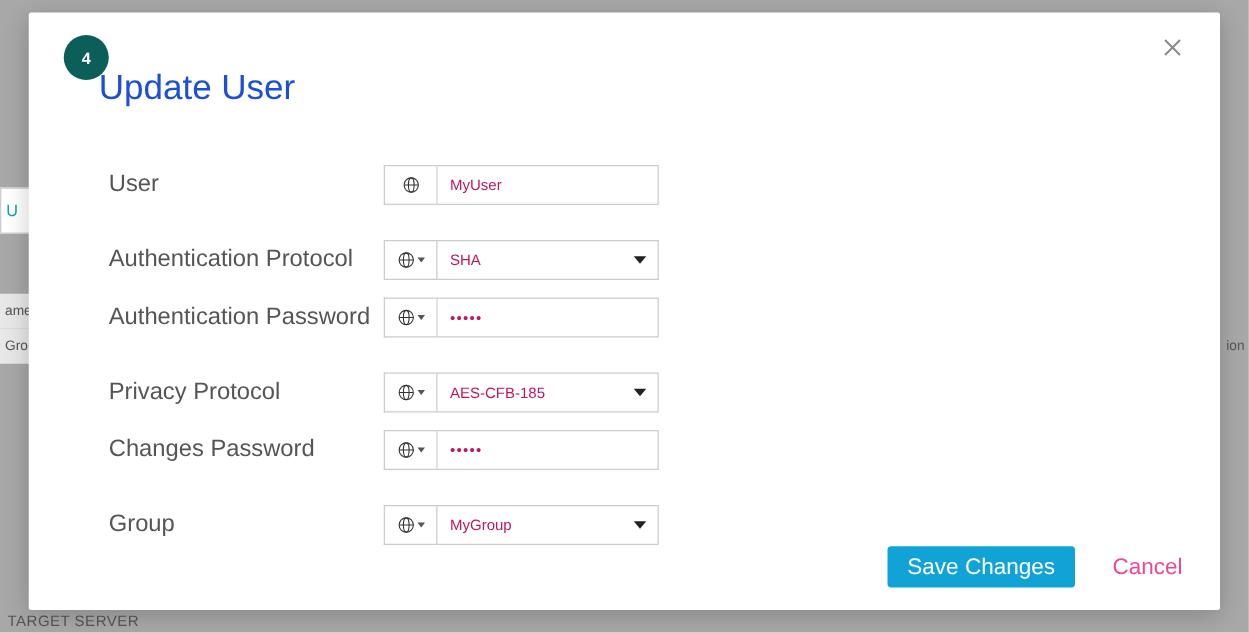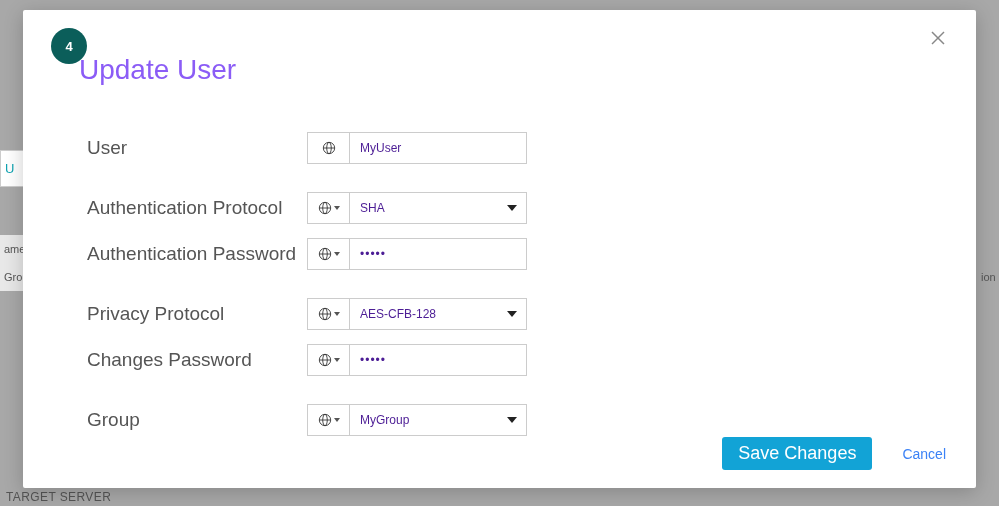--- a/index.html
+++ b/index.html
@@ -77,21 +77,21 @@
       width: 24px; height: 24px;
       cursor: pointer;
       color: #888;
     }
     .close svg { width: 16px; height: 16px; }
     .title {
       position: absolute;
       left: 56px; top: 44px;
       font-size: 28px;
       font-weight: 400;
-      color: #8b5cf6;
+      color: #1d4ed8;
     }
     .form {
       position: absolute;
       left: 64px; top: 122px;
       width: 480px;
     }
     .row {
       display: flex;
       align-items: center;
       margin-bottom: 28px;
@@ -131,21 +131,21 @@
       stroke: #333;
       fill: none;
       stroke-width: 1;
     }
     .ctrl {
       flex: 1;
       height: 32px;
       border: 1px solid #ccc;
       padding: 0 10px;
       font-size: 12px;
-      color: #4c1d95;
+      color: #be185d;
       background: #fff;
       outline: none;
     }
     .select-wrap {
       flex: 1;
       position: relative;
       display: flex;
     }
     .select-wrap .ctrl {
       padding-right: 16px;
@@ -177,22 +177,22 @@
       color: #fff;
       border: none;
       border-radius: 3px;
       padding: 6px 16px;
       font-size: 18px;
       cursor: pointer;
     }
     .btn-link {
       background: none;
       border: none;
-      color: #3b82f6;
-      font-size: 14px;
+      color: #ec4899;
+      font-size: 18px;
       cursor: pointer;
     }
     .pwd-dots {
       letter-spacing: 1px;
     }
   </style>
 </head>
 <body>
 
 <div class="bg-nav">
@@ -273,21 +273,21 @@
       <div class="input-group">
         <div class="scope">
           <svg class="globe" viewBox="0 0 16 16">
               <circle cx="8" cy="8" r="6.5"></circle>
               <ellipse cx="8" cy="8" rx="2.6" ry="6.5"></ellipse>
               <line x1="1.5" y1="8" x2="14.5" y2="8"></line>
             </svg>
           <span class="caret"></span>
         </div>
         <div class="select-wrap">
-          <div class="ctrl">AES-CFB-128</div>
+          <div class="ctrl">AES-CFB-185</div>
           <span class="select-caret"></span>
         </div>
       </div>
     </div>
 
     <div class="row">
       <div class="lbl">Changes Password</div>
       <div class="input-group">
         <div class="scope">
           <svg class="globe" viewBox="0 0 16 16">

